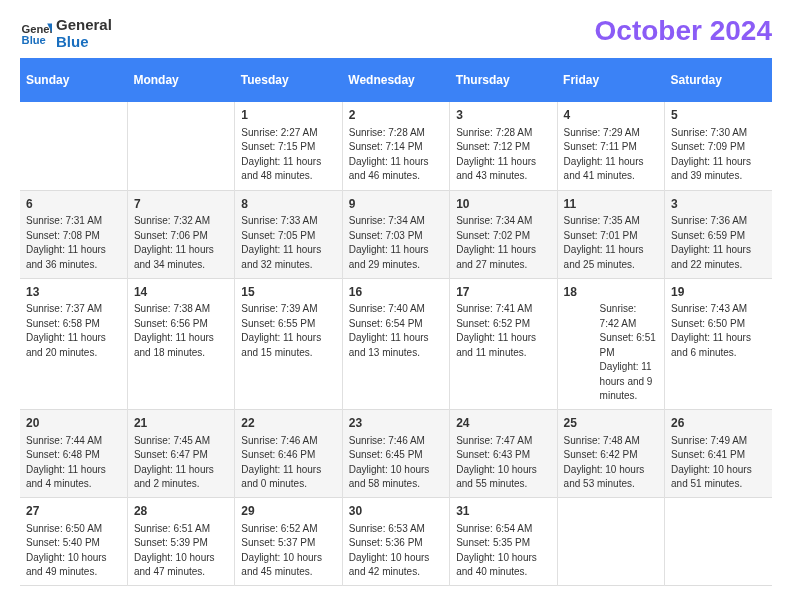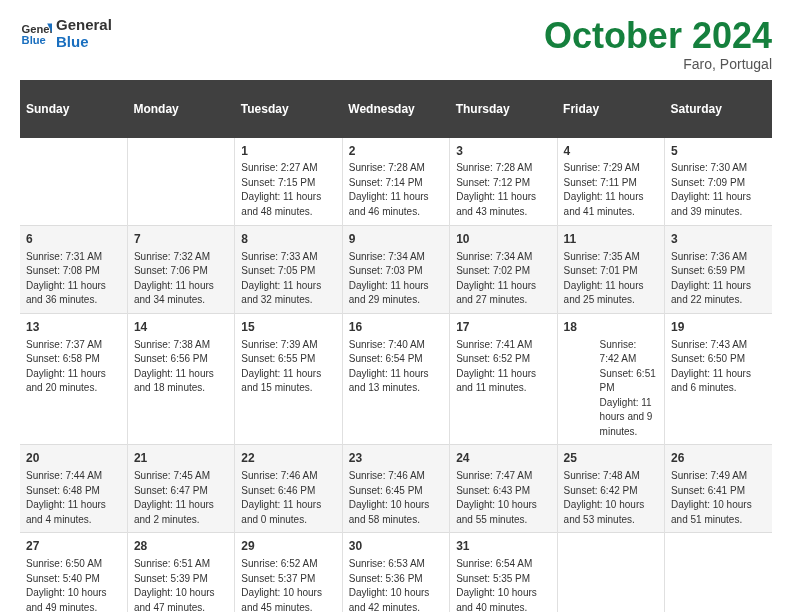--- a/index.html
+++ b/index.html
@@ -22,39 +22,39 @@
       gap: 4px;
     }
     .logo-icon {
       width: 32px;
       height: 32px;
     }
     .title-block {
       text-align: right;
     }
     .month-title {
-      font-size: 36px;
+      font-size: 28px;
       font-weight: bold;
-      color: #15803d;
+      color: #8b5cf6;
       line-height: 1.1;
     }
     .location {
       font-size: 14px;
       color: #555;
     }
     table {
       width: 100%;
       border-collapse: collapse;
       font-size: 10.5px;
     }
     thead th {
-      background: #404040;
+      background: #3b82f6;
       color: #fff;
       text-align: left;
-      padding: 22px 6px;
+      padding: 15px 6px;
       font-size: 12px;
       font-weight: bold;
     }
     tbody tr {
       border-bottom: 1px solid #ddd;
     }
     tbody td {
       vertical-align: top;
       padding: 5px 6px;
       border-right: 1px solid #e0e0e0;
@@ -88,21 +88,20 @@
       <text x="2" y="34" font-size="14" font-weight="bold" fill="#1a6fbf">Blue</text>
       <polygon points="34,8 40,8 40,20" fill="#1a6fbf"></polygon>
     </svg>
     <div>
       <div style="font-size:15px;font-weight:bold;color:#333;">General</div>
       <div style="font-size:15px;font-weight:bold;color:#1a6fbf;">Blue</div>
     </div>
   </div>
   <div class="title-block">
     <div class="month-title">October 2024</div>
-    <div class="location">Faro, Portugal</div>
   </div>
 </div>
 
 <table>
   <thead>
     <tr>
     <th>Sunday</th>
         <th>Monday</th>
         <th>Tuesday</th>
         <th>Wednesday</th>

